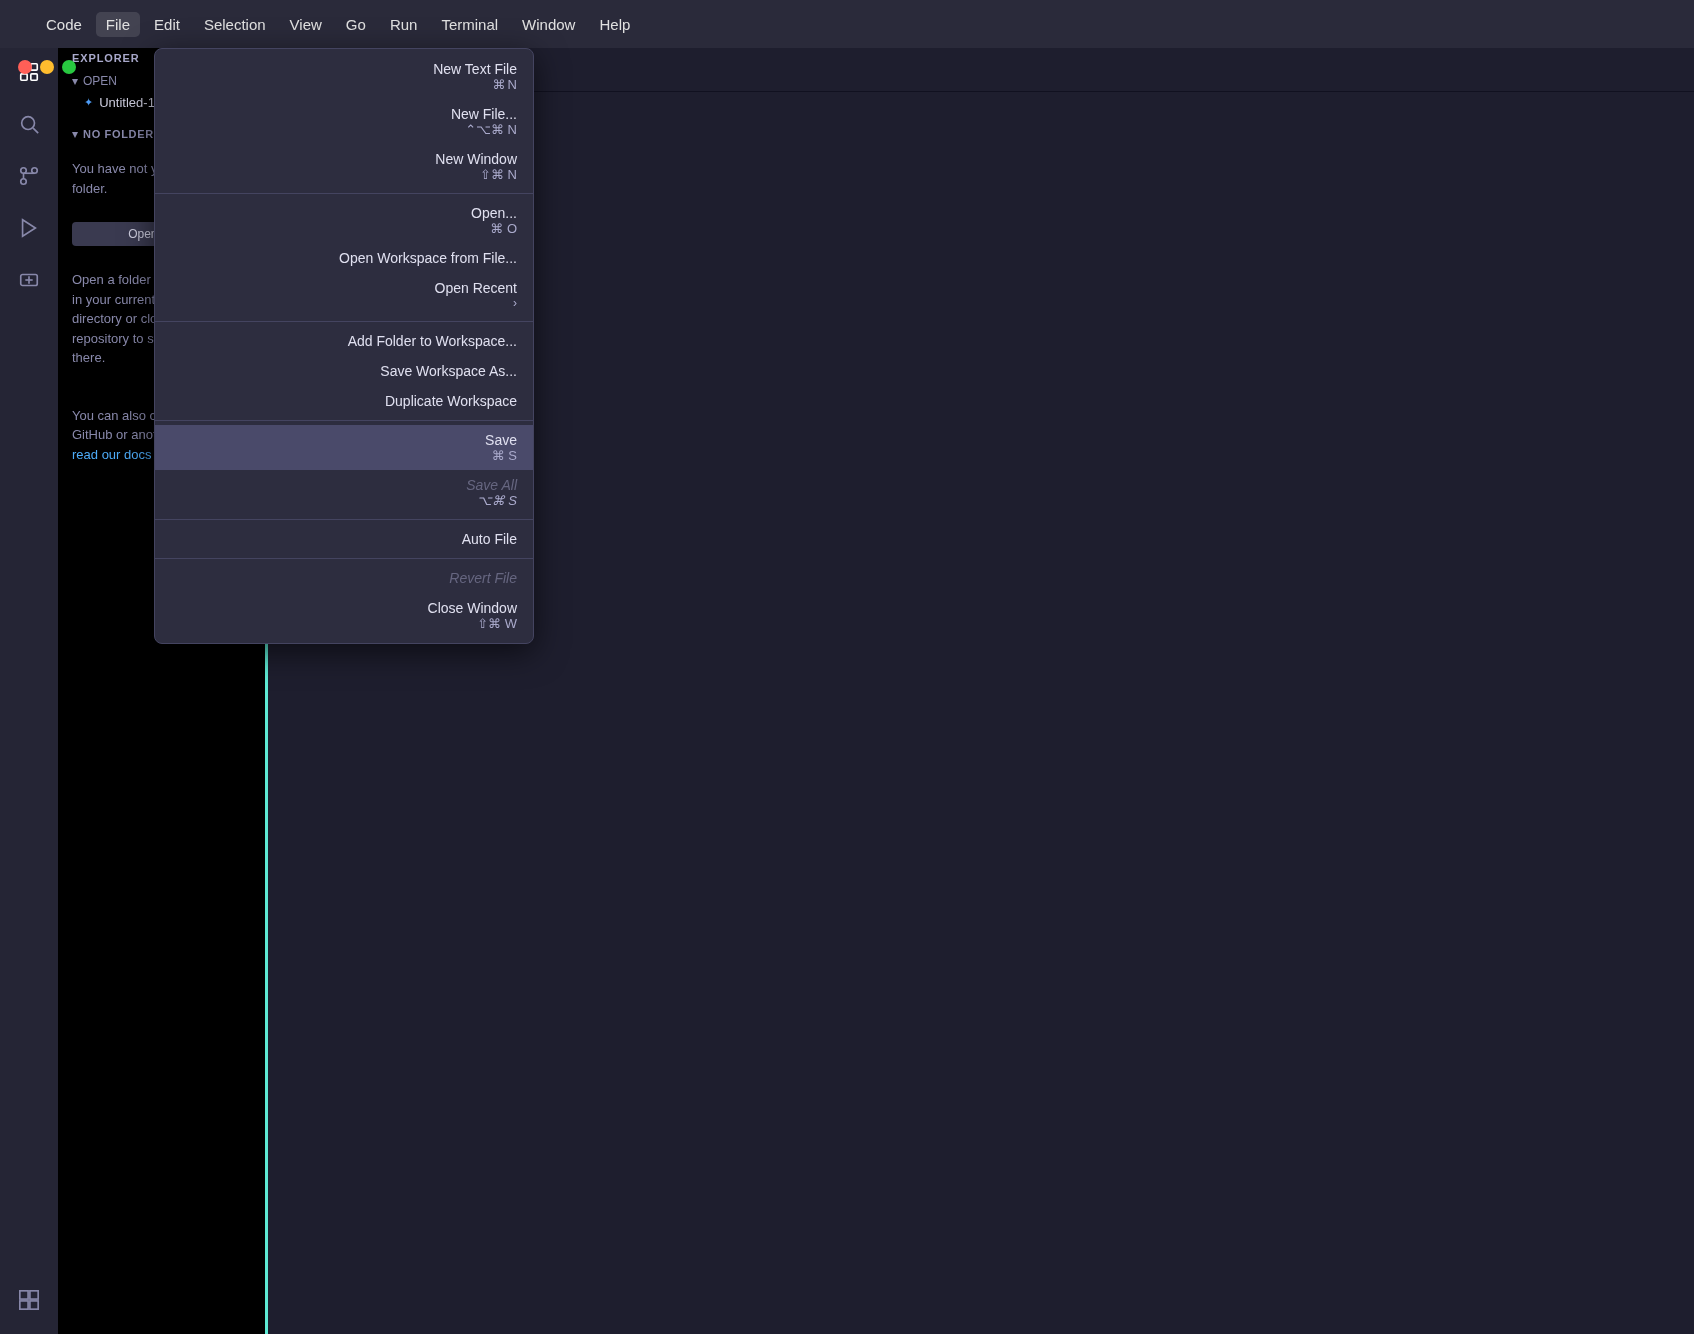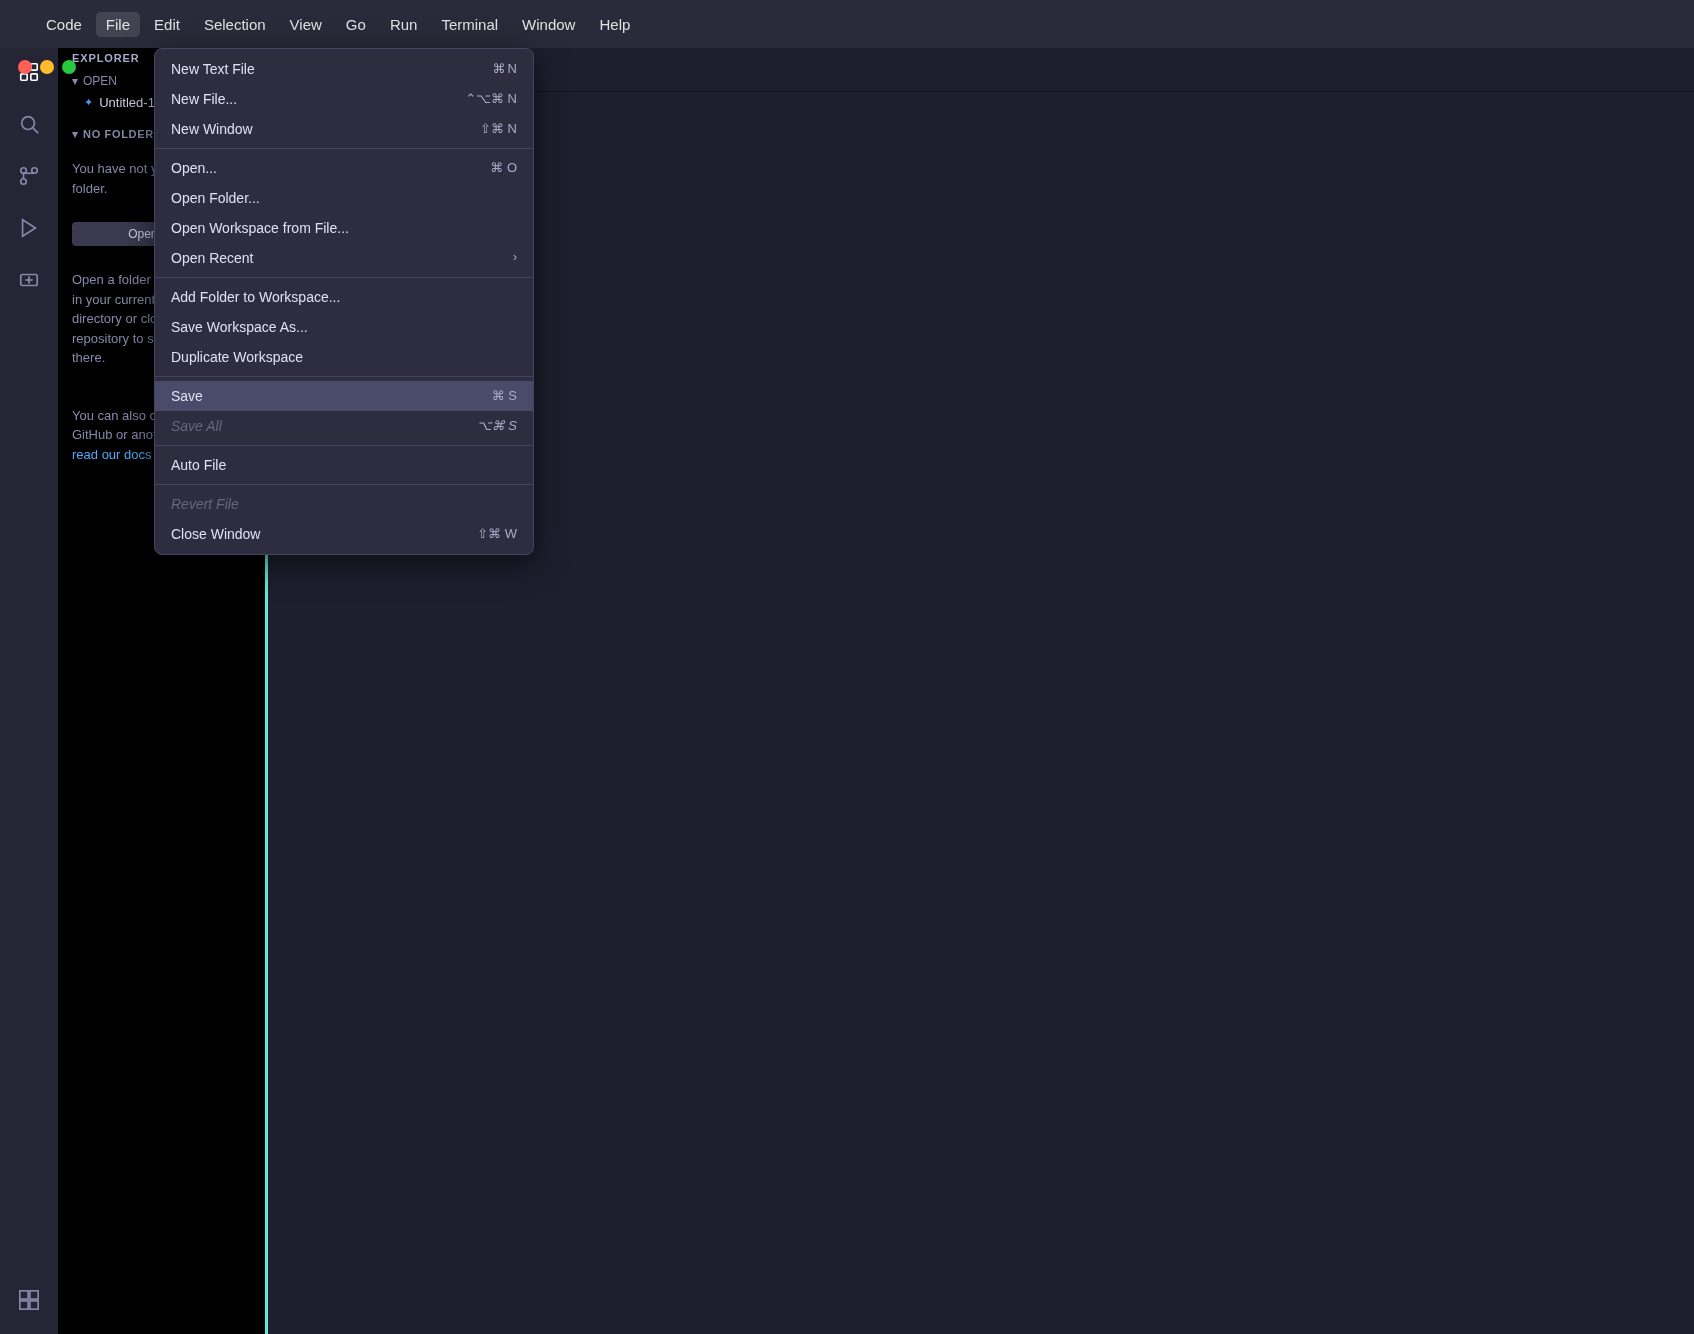--- a/index.html
+++ b/index.html
@@ -205,26 +205,27 @@
       width: 380px;
       background: #2d2d3f;
       border: 1px solid #444460;
       border-radius: 8px;
       box-shadow: 0 8px 32px rgba(0,0,0,0.6);
       z-index: 200;
       padding: 5px 0;
     }
     .menu-item {
       display: flex;
-      align-items: flex-start;
+      align-items: flex-end;
       padding: 7px 16px;
       font-size: 14px;
       color: #e0e0f0;
       cursor: pointer;
       user-select: none;
+      flex-direction: column;
     }
     .menu-item:hover, .menu-item.highlighted {
       background: #4a4a6a;
     }
     .menu-item.disabled {
       color: #666680;
       cursor: default;
       font-style: italic;
     }
     .menu-item .shortcut {
@@ -394,23 +395,20 @@
 
   <div class="menu-separator"></div>
 
   <div class="menu-item">
     <span>Open...</span>
     <span class="shortcut">
         <span class="kbd">⌘ O</span>
       </span>
   </div>
   <div class="menu-item">
-    <span>Open Folder...</span>
-  </div>
-  <div class="menu-item">
     <span>Open Workspace from File...</span>
   </div>
   <div class="menu-item">
     <span>Open Recent</span>
     <span class="arrow">›</span>
   </div>
 
   <div class="menu-separator"></div>
 
   <div class="menu-item">

